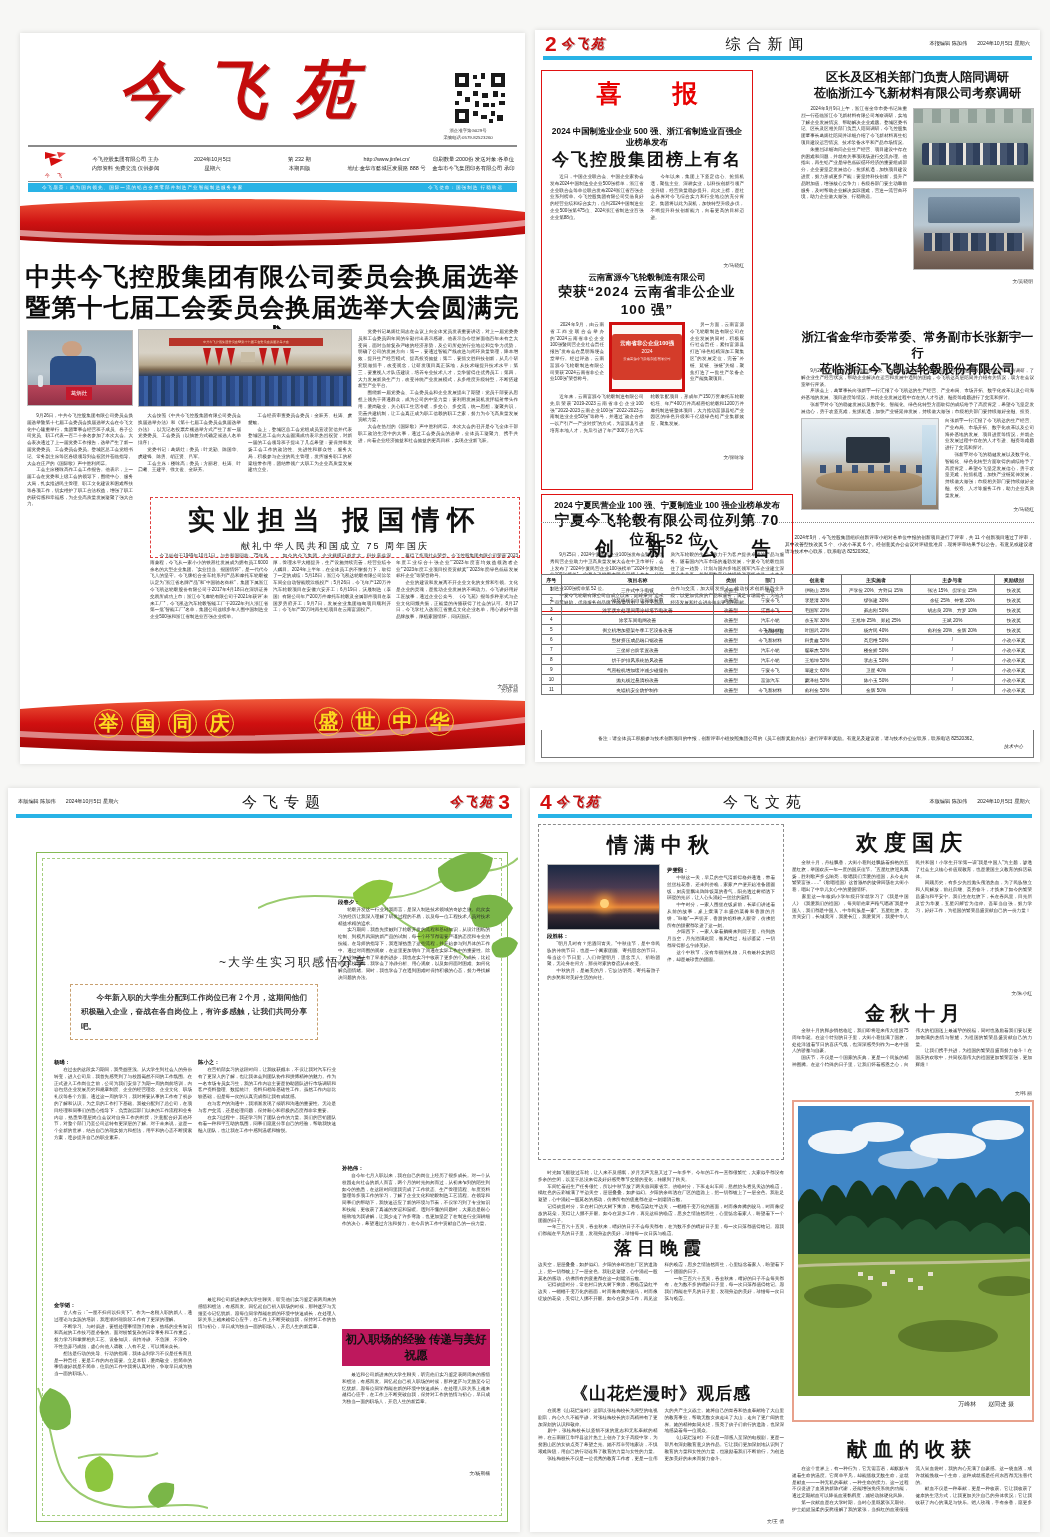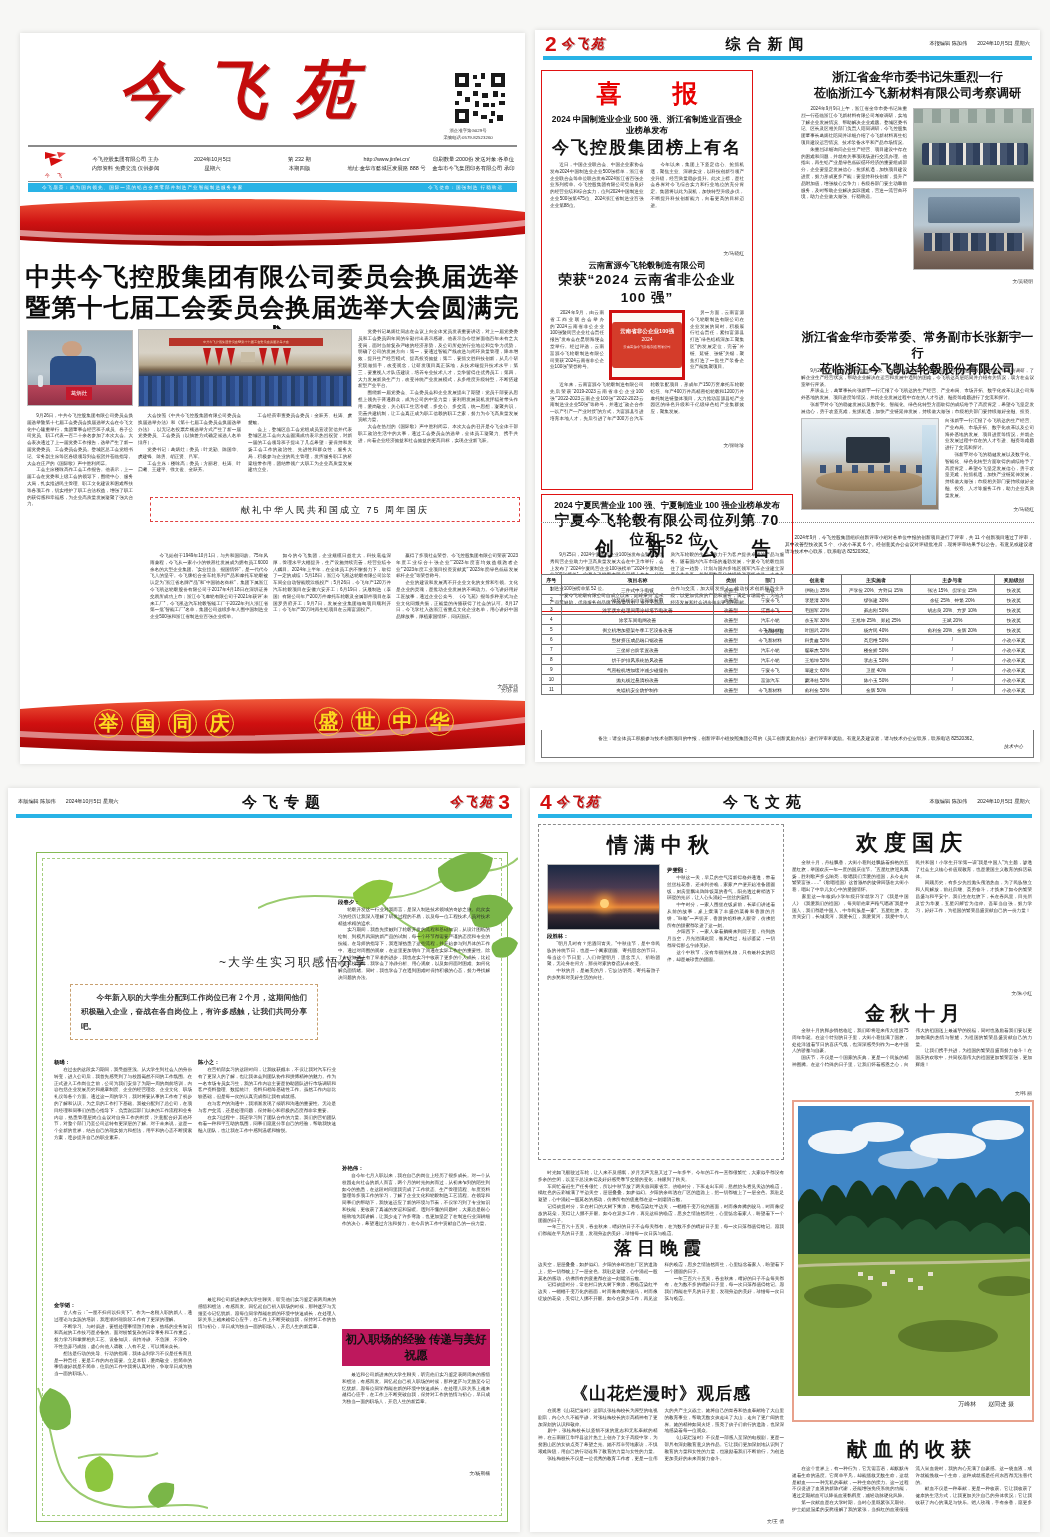--- a/index.html
+++ b/index.html
@@ -27,21 +27,21 @@
   .headline{left:0;top:228px;width:505px;text-align:center;font-weight:900;font-size:25px;line-height:1.22;letter-spacing:1px;color:#0d0d0d;}
   .ph{overflow:hidden;border:1px solid #bbb;box-sizing:border-box;}
   .feature-box{border:1.5px dashed #e04040;padding:4px 8px;text-align:center;}
   .feature-title{font-size:27px;font-weight:900;letter-spacing:8px;color:#111;font-family:"Liberation Serif","DejaVu Serif",serif;}
   .feature-sub{font-size:9px;font-weight:normal;letter-spacing:2px;margin-top:2px;color:#111;}
   .gchar{display:inline-flex;width:27px;height:27px;border:1.6px solid #f7c83c;border-radius:50%;color:#ffd91e;font-size:20px;font-weight:900;align-items:center;justify-content:center;margin:0 4px;text-shadow:0 0 2px #a33;}
   
   .phead{left:0;top:4px;width:100%;height:20px;display:flex;align-items:center;padding:0 10px;box-sizing:border-box;}
   .phead .num{font-size:21px;font-weight:900;color:#d40f0f;margin-right:4px;line-height:20px;}
   .phead .brand{font-size:13px;letter-spacing:2px;}
-  .phead .section{flex:1;text-align:center;font-size:15px;font-weight:700;letter-spacing:6px;color:#111;}
+  .phead .section{flex:1;text-align:center;font-size:15px;font-weight:400;letter-spacing:6px;color:#111;}
   .phead .credit{font-size:5.2px;color:#222;text-align:right;line-height:1.5;white-space:nowrap;}
   .phead .credit b{margin-right:10px;font-weight:normal;}
   .cyanline{left:8px;width:calc(100% - 16px);height:4px;background:#29b3e6;}
   
   .redbox{border:1.6px solid #e01212;}
   .xb-title{color:#e80000;font-size:25px;font-weight:900;letter-spacing:22px;text-align:center;text-indent:22px;}
   .sub8{font-size:8.4px;font-weight:bold;text-align:center;color:#111;}
   .h17{font-size:17px;font-weight:900;text-align:center;letter-spacing:2px;color:#111;}
   .h14{font-size:13.5px;font-weight:900;text-align:center;letter-spacing:1px;color:#111;}
   .h12{font-size:12.2px;font-weight:900;text-align:center;line-height:1.3;color:#111;}
@@ -191,20 +191,21 @@
   <div class="abs t4" style="left:7px;top:380px;width:106px;height:272px;">　　9月26日，中共今飞控股集团有限公司委员会换届选举暨第十七届工会委员会换届选举大会在今飞文化中心隆重举行，集团董事会经营班子成员、各子公司党员、职工代表一百二十余名参加了本次大会。大会表决通过了上一届党委工作报告，选举产生了新一届党委委员、工会委员会委员。婺城区总工会党组书记、常务副主席等区各级领导到会祝贺并莅临指导。大会在庄严的《国际歌》声中胜利闭幕。
 　　工会主席楼咏高作工会工作报告。他表示，上一届工会在党委和上级工会的领导下，围绕中心、服务大局，扎实推进民主管理、职工文化建设和困难帮扶等各项工作，切实维护了职工合法权益，增强了职工的获得感和幸福感，为企业高质量发展凝聚了强大合力。</div>
   <div class="abs t4" style="left:118px;top:380px;width:103px;height:78px;">　　大会按照《中共今飞控股集团有限公司委员会换届选举办法》和《第十七届工会委员会换届选举办法》，以无记名投票差额选举方式产生了新一届党委委员、工会委员（以抽签方式确定候选人名单排序）。
 　　党委书记：葛炳灶；委员：叶龙勤、陈国华、虞建锋、陈勇、胡正贤、吕军。
 　　工会主席：楼咏高；委员：方丽君、杜涛、叶晨曦、王建平、徐文俊、金跃芳。</div>
   <div class="abs t4" style="left:228px;top:380px;width:104px;height:78px;">　　工会经费审查委员会委员：金跃芳、杜涛、虞慧敏。
 　　会上，婺城区总工会党组成员宣读贺信并代表婺城区总工会向大会圆满成功表示热烈祝贺，对新一届的工会领导班子提出了几点希望：要保持和发扬工会工作的政治性、先进性和群众性，服务大局，积极参与企业的民主管理，发挥服务职工的桥梁纽带作用，团结带领广大职工为企业高质量发展建功立业。</div>
   <div class="abs byline" style="left:398px;top:648px;width:100px;">文/陈军伟</div>
 
   <div class="abs feature-box" style="left:130px;top:464px;width:352px;">
+    <div class="feature-title">实业担当  报国情怀</div>
     <div class="feature-sub">献礼中华人民共和国成立 75 周年国庆</div>
   </div>
   <div class="abs t4" style="left:130px;top:520px;width:118px;height:138px;">　　今飞始创于1949年10月1日，与共和国同龄。75年风雨兼程，今飞从一家小小的铁器社发展成为拥有员工6000余名的大型企业集团。“实业担当、报国情怀”，是一代代今飞人的坚守。今飞牌铝合金车轮系列产品和摩托车轮毂被认定为“浙江省名牌产品”和“中国驰名商标”，集团下属浙江今飞凯达轮毂股份有限公司于2017年4月18日在深圳证券交易所成功上市；浙江今飞摩轮有限公司于2021年获评“未来工厂”，今飞凯达汽车轮毂智能工厂于2022年列入浙江省第一批“智能工厂”名单，集团公司连续多年入围中国制造业企业500强和浙江省制造业百强企业榜单。</div>
   <div class="abs t4" style="left:253px;top:520px;width:118px;height:138px;">　　如今的今飞集团，企业规模日益壮大，科技底蕴深厚，管理水平大幅提升，生产设施持续完善，经营业绩令人瞩目。2024年上半年，在全体员工的不懈努力下，取得了一定的成绩：5月18日，浙江今飞凯达轮毂有限公司涂装车间全自动智能喷涂线投产；5月26日，今飞年产120万件汽车轮毂项目在安徽六安开工；6月19日，沃晟制造（泰国）有限公司年产200万件摩托车轮毂及金属部件项目在泰国罗勇府开工；9月7日，发展金业集团缅甸项目顺利开工；今飞年产30万吨再生铝项目在云南富源投产。</div>
   <div class="abs t4" style="left:376px;top:520px;width:122px;height:130px;">　　赢得了多项社会荣誉。今飞控股集团有限公司荣获“2023年度工业综合十强企业”“2023年度亩均效益领跑者企业”“2023年度工业项目投资贡献奖”“2023年度绿色低碳发展标杆企业”等荣誉称号。
 　　企业的建设和发展离不开企业文化的支撑和引领。文化是企业的灵魂，是推动企业发展的不竭动力。今飞讲好用好工匠故事，通过企业公众号、《今飞苑》报等多种形式与企业文化同频共振，正能量的传播获得了社会的认可。8月17日，今飞学社入选浙江省重点文化企业名单，用心讲好中国品牌故事，厚植家国情怀，同庆国庆。</div>
   <div class="abs byline" style="left:398px;top:652px;width:100px;">文/孙 丽</div>
 
   <div class="abs" style="left:0;top:662px;width:505px;height:62px;">
     <svg width="505" height="62" viewBox="0 0 505 62" preserveAspectRatio="none">
@@ -227,21 +228,21 @@
   <div class="abs phead">
     <span class="num">2</span>
     <span class="brand script">今飞苑</span>
     <span class="section">综合新闻</span>
     <span class="credit"><b>本报编辑 陈加伟</b><span>2024年10月5日  星期六</span></span>
   </div>
   <div class="abs cyanline" style="top:26px;"></div>
 
   <div class="abs redbox" style="left:6px;top:40px;width:212px;height:420px;padding:6px 8px;box-sizing:border-box;">
     <div class="xb-title">喜  报</div>
-    <div class="sub8" style="margin-top:4px;">2024 中国制造业企业 500 强、浙江省制造业百强企业榜单发布</div>
+    <div class="sub8" style="margin-top:16px;">2024 中国制造业企业 500 强、浙江省制造业百强企业榜单发布</div>
     <div class="h17">今飞控股集团榜上有名</div>
     <div class="t4 cols2" style="height:86px;margin-top:3px;">　　近日，中国企业联合会、中国企业家协会发布2024中国制造业企业500强榜单，浙江省企业联合会等单位联合发布2024浙江省百强企业系列榜单。今飞控股集团有限公司凭借良好的经营业绩和综合实力，位列2024中国制造业企业500强第475位、2024浙江省制造业百强企业第88位。
 　　今年以来，集团上下坚定信心、抢抓机遇，聚焦主业、深耕实业，以科技创新引领产业升级，经营质量稳步提升。此次上榜，是社会各界对今飞综合实力和行业地位的充分肯定。集团将以此为契机，加快转型升级步伐，不断提升科技创新能力，向着更高的目标迈进。</div>
     <div class="byline">文/马晓红</div>
     <div class="sub8" style="margin-top:4px;">云南富源今飞轮毂制造有限公司</div>
     <div class="h14">荣获“2024 云南省非公企业 100 强”</div>
     <div style="display:flex;gap:5px;margin-top:3px;">
       <div class="t4" style="width:72px;height:66px;">　　2024年9月，由云南省工商业联合会举办的“2024云南省非公企业100强暨民营企业社会责任报告”发布会在昆明海埂会堂举行。经过评选，云南富源今飞轮毂制造有限公司荣获“2024云南省非公企业100强”荣誉称号。</div>
       <div class="cert">
         <div class="cert-in">
@@ -257,21 +258,21 @@
   </div>
   <div class="abs redbox" style="left:6px;top:464px;width:252px;height:118px;padding:5px 8px;box-sizing:border-box;">
     <div class="sub8">2024 宁夏民营企业 100 强、宁夏制造业 100 强企业榜单发布</div>
     <div class="h14" style="font-size:14.5px;">宁夏今飞轮毂有限公司位列第 70 位和 52 位</div>
     <div class="t4 cols2" style="height:74px;margin-top:3px;">　　9月25日，2024宁夏民营企业100强发布会暨宁夏优秀民营企业助力中卫高质量发展大会在中卫市举行，会上发布了“2024宁夏民营企业100强榜单”“2024宁夏制造业100强榜单”，宁夏今飞轮毂有限公司榜上有名，分别位列2024宁夏民营企业100强榜单第 70 位、2024宁夏制造业100强榜单第 52 位。
 　　宁夏今飞轮毂有限公司自成立以来，始终秉持“追求产品零缺陷，优质服务创品牌”的质量方针，专注于高品质汽车轮毂的生产，致力于为客户提供卓越的产品与服务。随着国内汽车市场的蓬勃发展，宁夏今飞轮毂也抓住了这一趋势，计划与国内多地区领军汽车企业建立深度合作关系，并利用数字化持续推进产线改造。未来今飞将继续秉承创新发展理念，深化与国内外伙伴企业的合作与交流，加大研发投入，推动技术创新和产业升级，以更加优质的产品和服务，满足市场需求，为地方经济发展和社会进步做出更大的贡献。</div>
     <div class="byline">文/海生霞</div>
   </div>
 
   <div class="abs h12" style="left:266px;top:40px;width:233px;">
-    <div>浙江省金华市委书记朱重烈一行</div>
+    <div>区长及区相关部门负责人陪同调研</div>
     <div>莅临浙江今飞新材料有限公司考察调研</div>
   </div>
   <div class="abs ph" style="left:378px;top:78px;width:121px;height:74px;background:linear-gradient(180deg,#c4ccc6 0%,#aab8ae 40%,#7e8e84 70%,#5c6a60 100%);">
     <div class="abs" style="left:8px;top:34px;width:106px;height:22px;background:repeating-linear-gradient(90deg,#30405c 0 7px,#e8e4dc 7px 10px,#44546e 10px 17px);border-radius:2px;"></div>
     <div class="abs" style="left:0;top:0;width:121px;height:14px;background:repeating-linear-gradient(90deg,#93a29a 0 9px,#b9c4bc 9px 18px);"></div>
   </div>
   <div class="abs ph" style="left:378px;top:158px;width:121px;height:82px;background:linear-gradient(180deg,#9fb6c6 0%,#b9c8d2 45%,#88766a 75%,#6a584e 100%);">
     <div class="abs" style="left:10px;top:44px;width:100px;height:18px;background:repeating-linear-gradient(90deg,#3c4c68 0 8px,#c8c2b8 8px 11px,#2e3e58 11px 18px);"></div>
     <div class="abs" style="left:14px;top:8px;width:92px;height:26px;background:linear-gradient(180deg,#7e94a8,#5e7488);border-radius:2px;"></div>
   </div>

